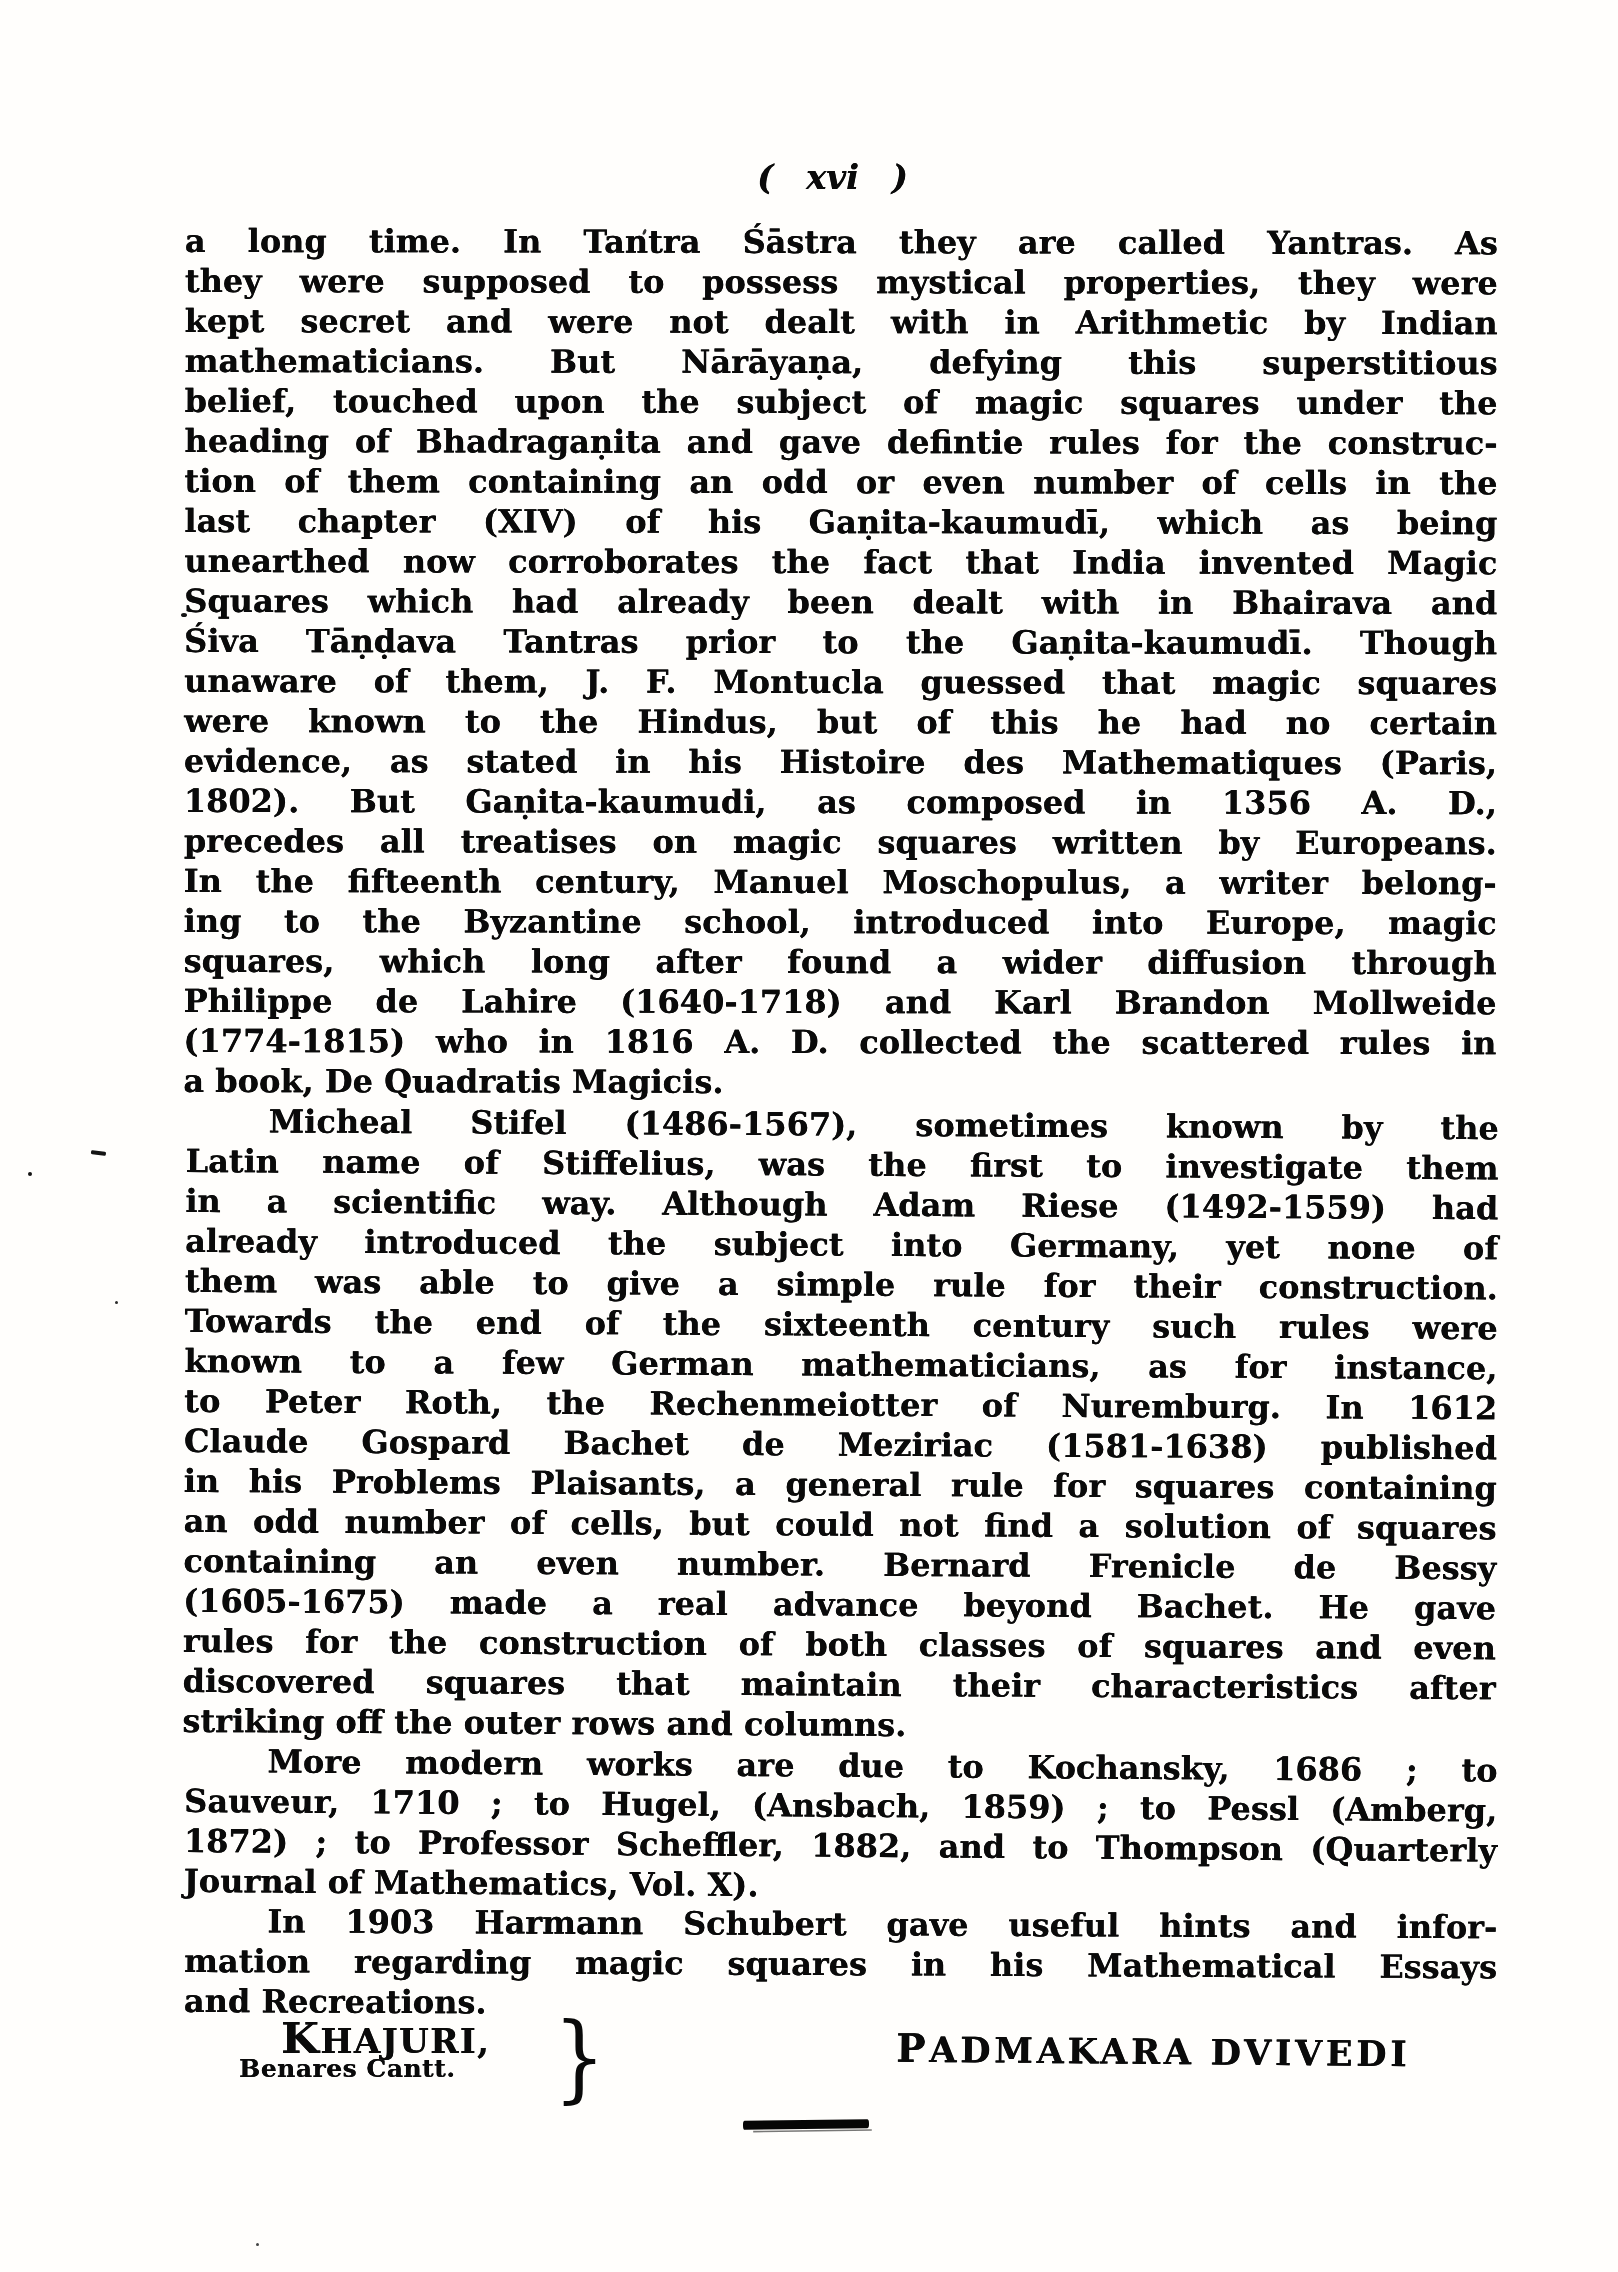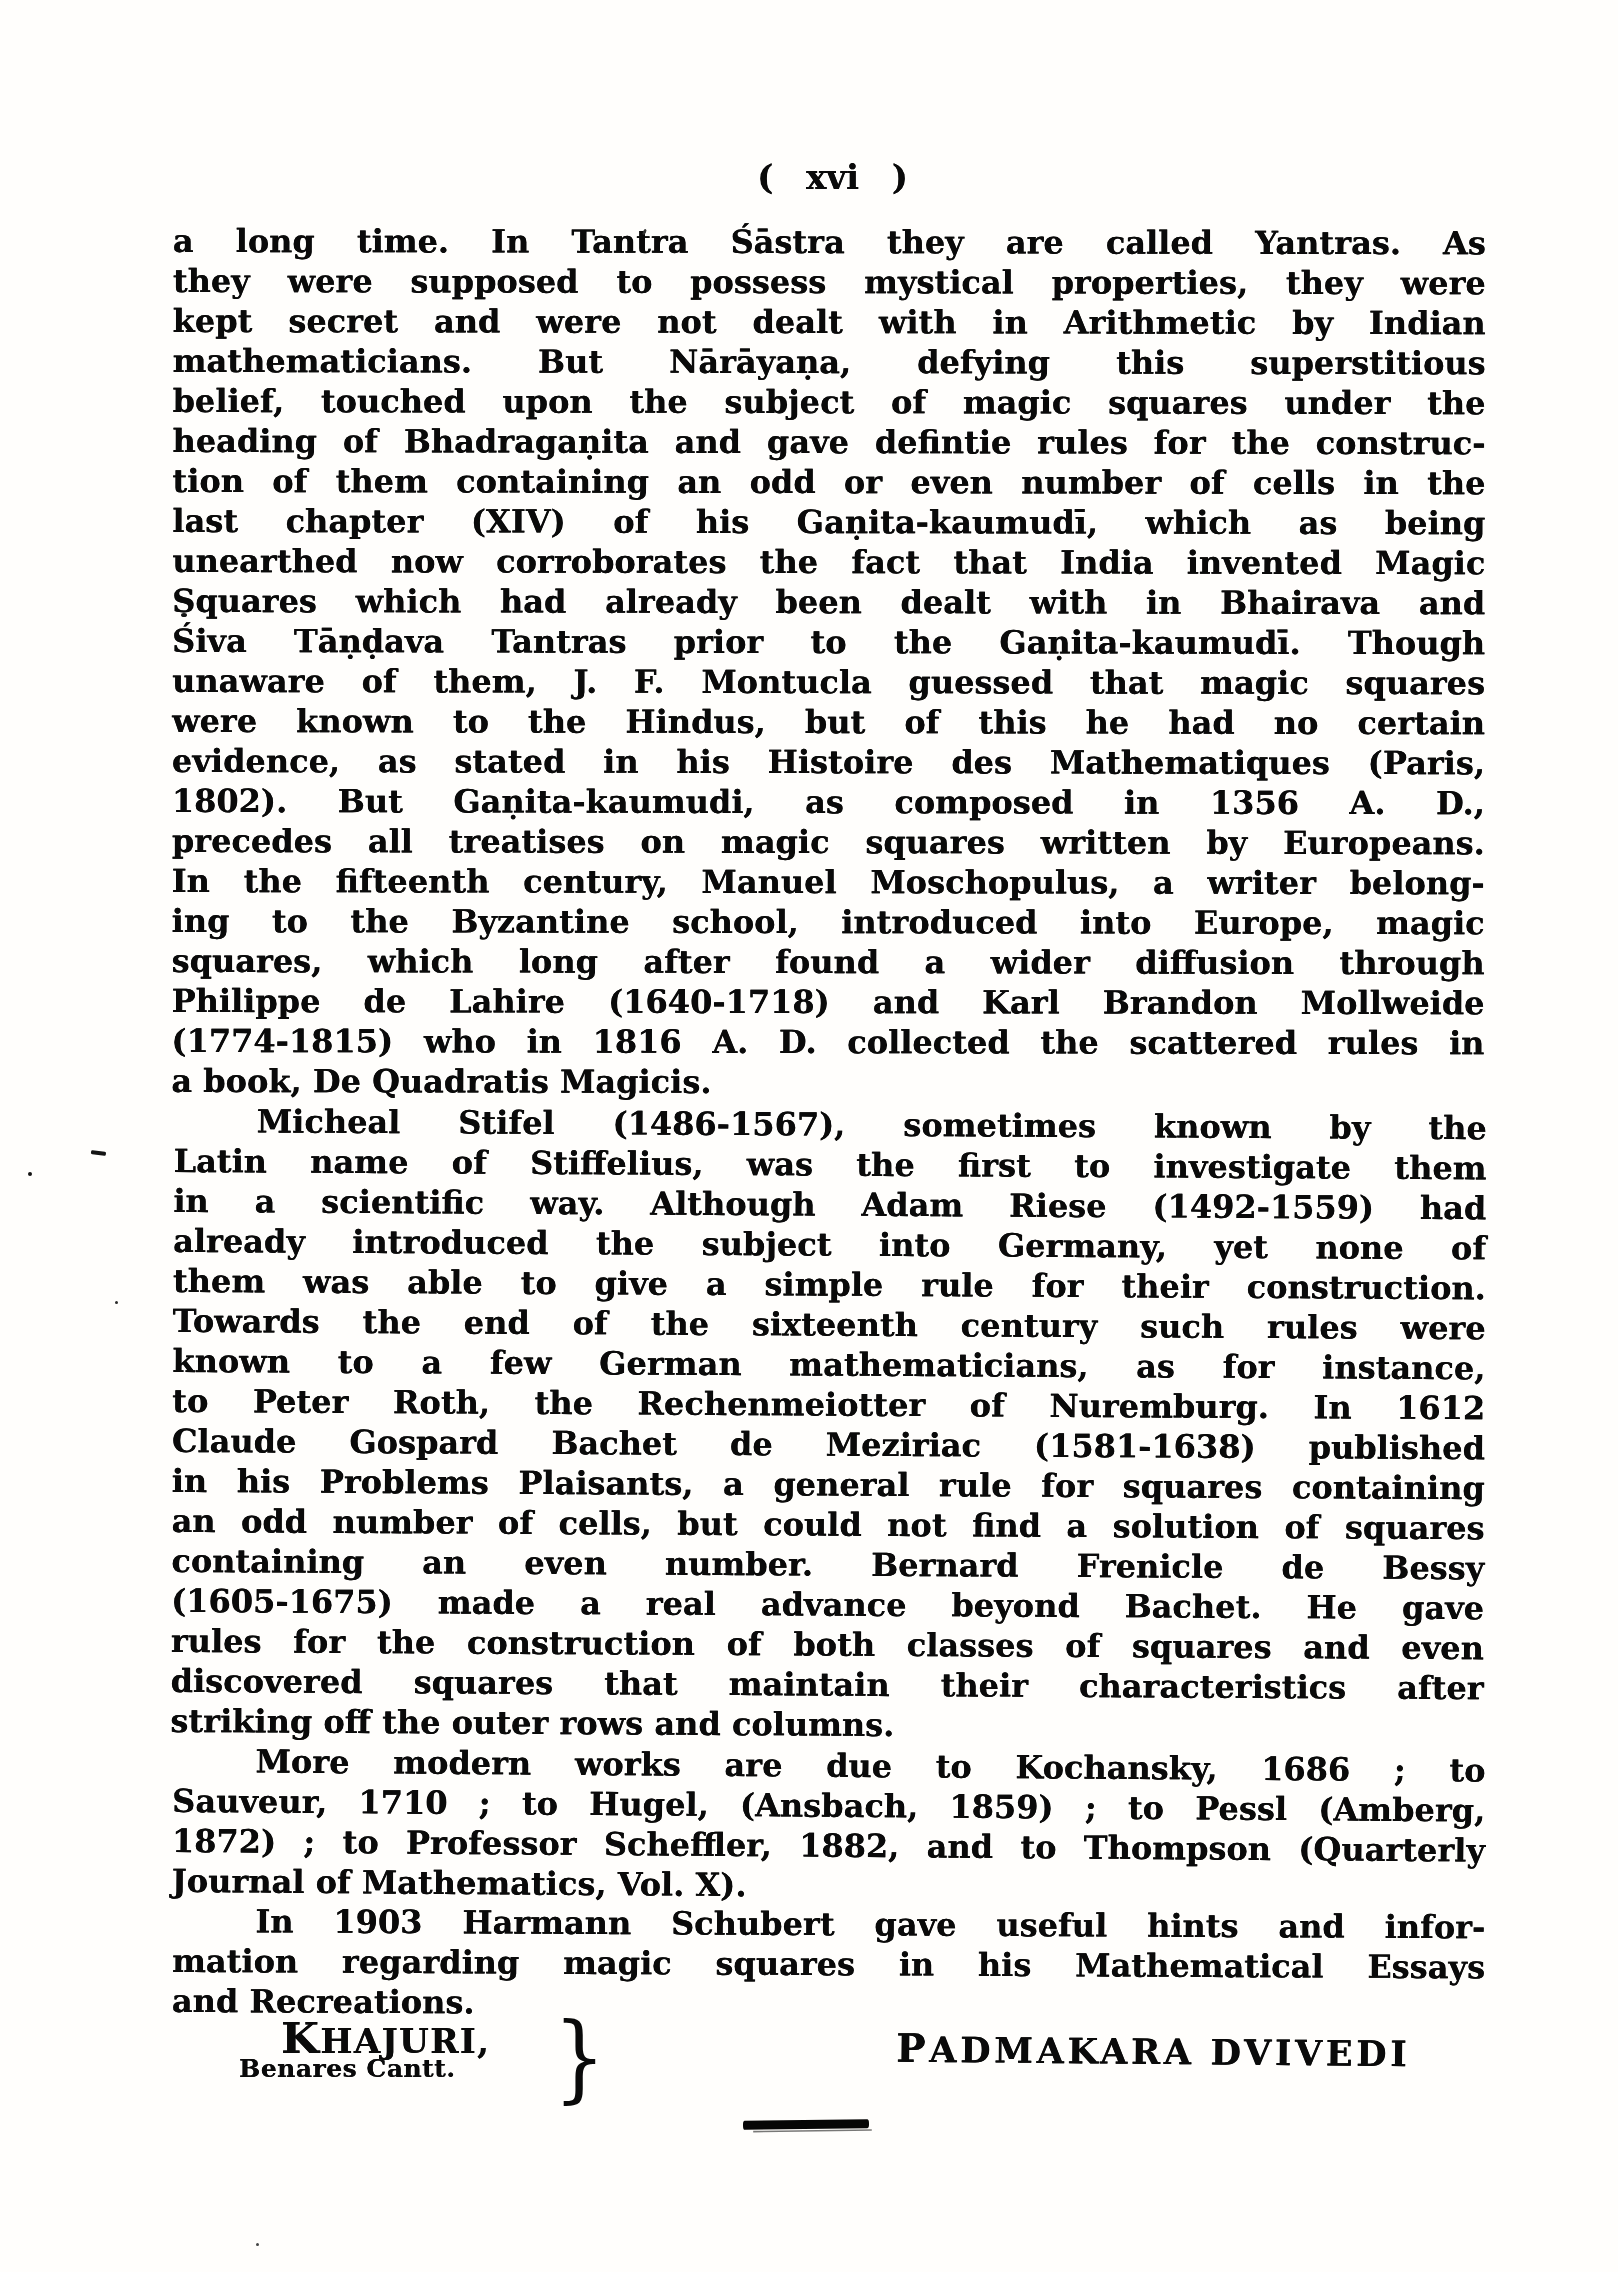--- a/index.html
+++ b/index.html
@@ -14,24 +14,25 @@
     font-weight: 700;
   }
   .pageno {
     position: absolute;
     top: 152px; left: 176px; width: 1313px;
     text-align: center;
     font-size: 34px;
     line-height: 50px;
     word-spacing: 21px;
     text-shadow: 0.3px 0 0 currentColor;
+    font-style: italic;
   }
   .body {
     position: absolute;
-    top: 221px; left: 172px; width: 1313px;
+    top: 221px; left: 184px; width: 1313px;
   }
   .para { transform-origin: left center; }
   .para:nth-of-type(1) { transform: rotate(0.10deg); }
   .para:nth-of-type(2) { transform: rotate(0.32deg); }
   .para:nth-of-type(3) { transform: rotate(0.42deg); }
   .para:nth-of-type(4) { transform: rotate(0.28deg); }
   .ln {
     height: 40px;
     line-height: 40px;
     font-size: 32px;

